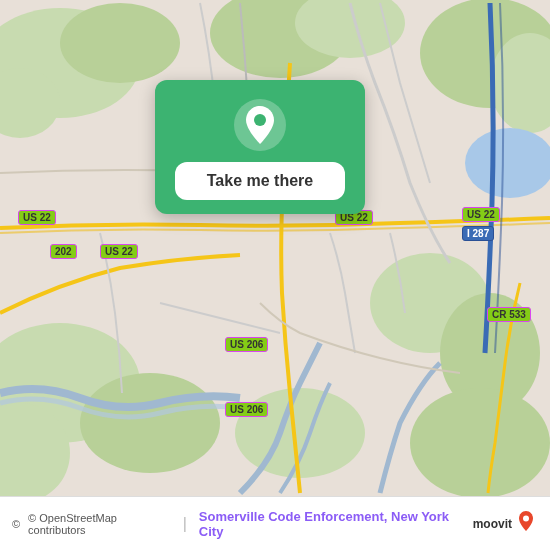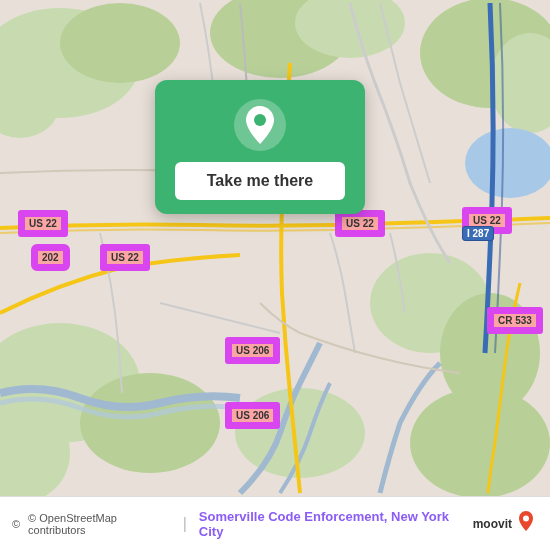--- a/index.html
+++ b/index.html
@@ -54,35 +54,35 @@
 
     #location-pin-icon {
       width: 54px;
       height: 54px;
       margin-bottom: 10px;
     }
 
     #take-me-there-btn {
       background: white;
       border: none;
-      border-radius: 6px;
+      border-radius: 12px;
       padding: 10px 22px;
       font-size: 16px;
       font-weight: 600;
       color: #333;
       cursor: pointer;
       width: 100%;
       text-align: center;
     }
 
     
     .road-label {
       position: absolute;
-      background: #fca5a5;
-      border: 7px solid #d946ef;
+      background: #84cc16;
+      border: 1px solid #d946ef;
       border-radius: 3px;
       font-size: 10px;
       font-weight: bold;
       color: #333;
       padding: 1px 4px;
       white-space: nowrap;
     }
 
     .road-label-blue {
       background: #3a6bb5;
@@ -212,21 +212,21 @@
     </div>
     <div class="road-label" style="top:207px;left:462px;">
       <span>US 22</span>
     </div>
     <div class="road-label road-label-blue" style="top:200px;left:462px;margin-top:26px;">
       <span>I 287</span>
     </div>
     <div class="road-label" style="top:244px;left:100px;">
       <span>US 22</span>
     </div>
-    <div class="road-label" style="top:244px;left:31px;border-radius:6px;">
+    <div class="road-label" style="top:244px;left:50px;">
       <span>202</span>
     </div>
     <div class="road-label" style="top:337px;left:225px;">
       <span>US 206</span>
     </div>
     <div class="road-label" style="top:402px;left:225px;">
       <span>US 206</span>
     </div>
     <div class="road-label" style="top:307px;left:487px;">
       <span>CR 533</span>

